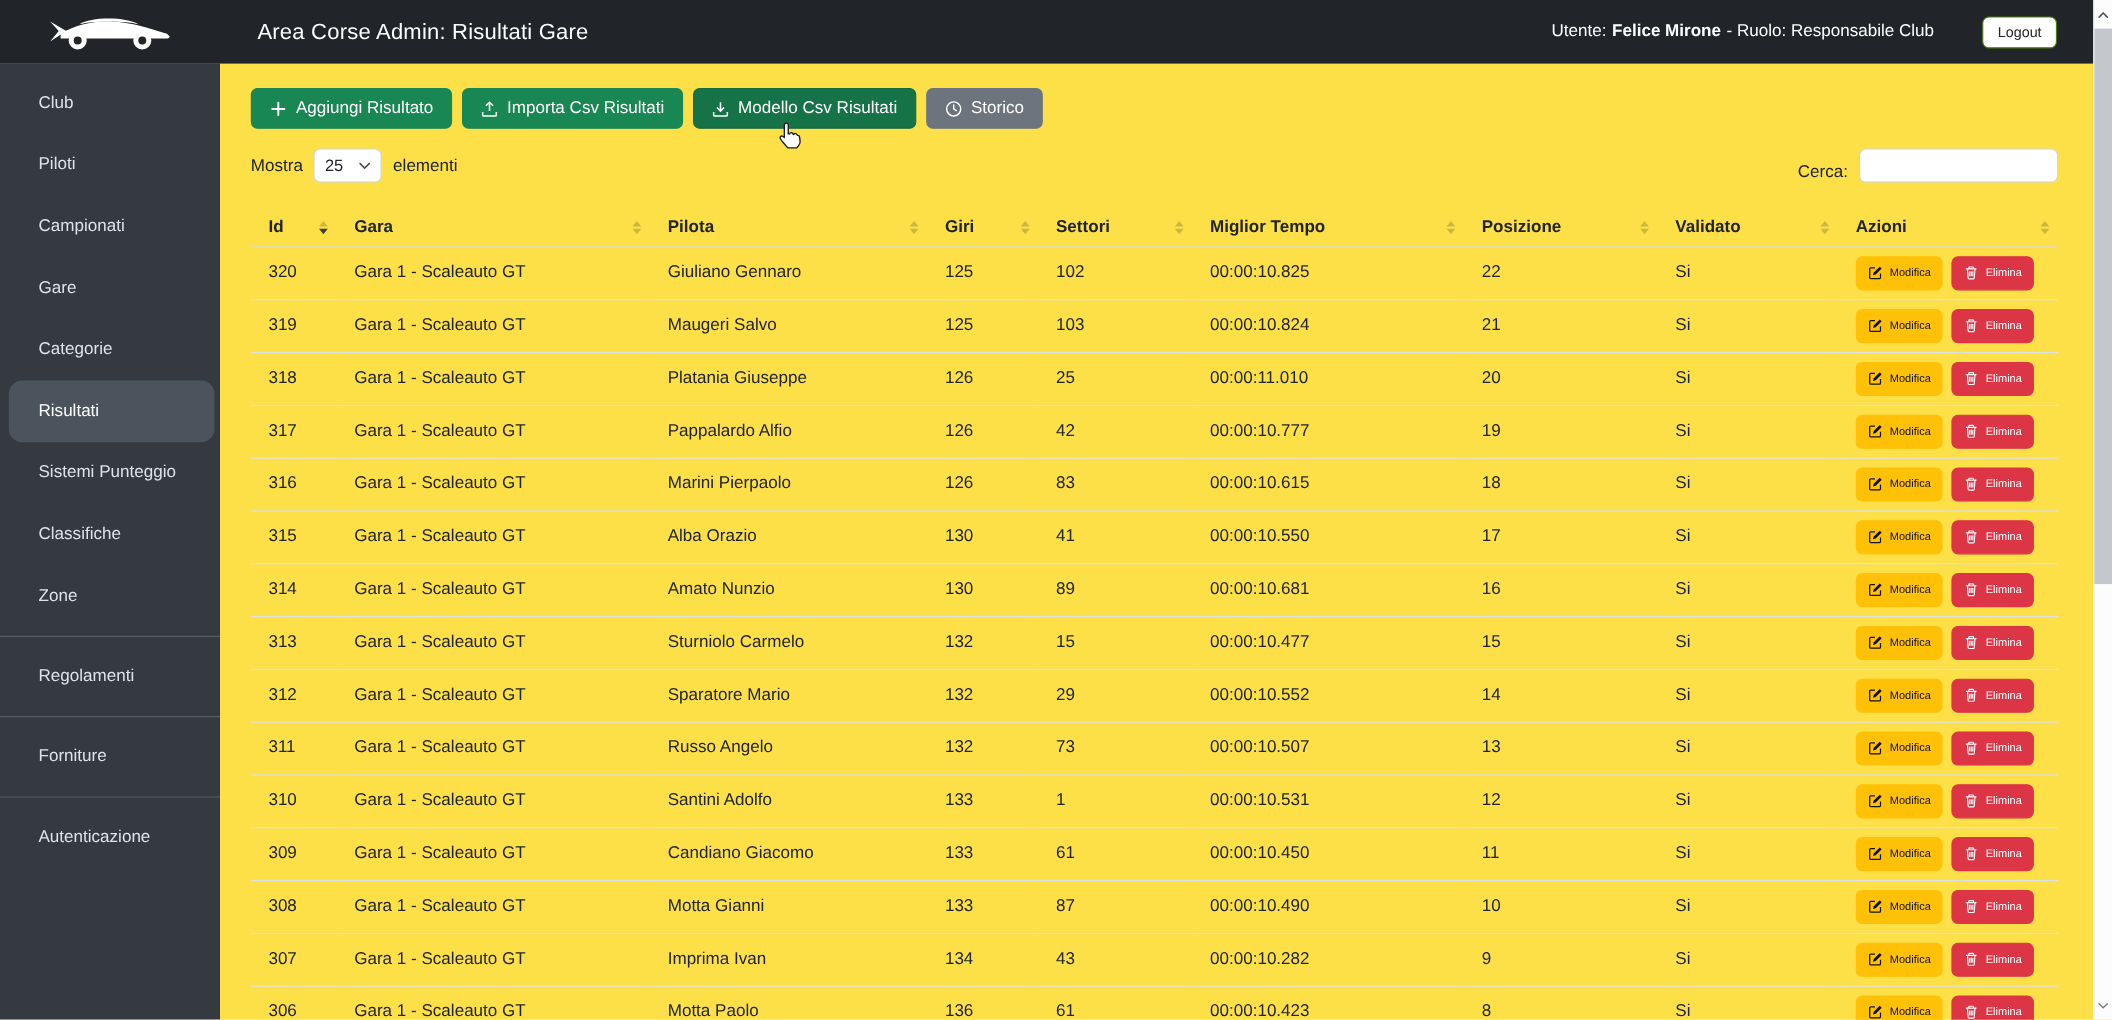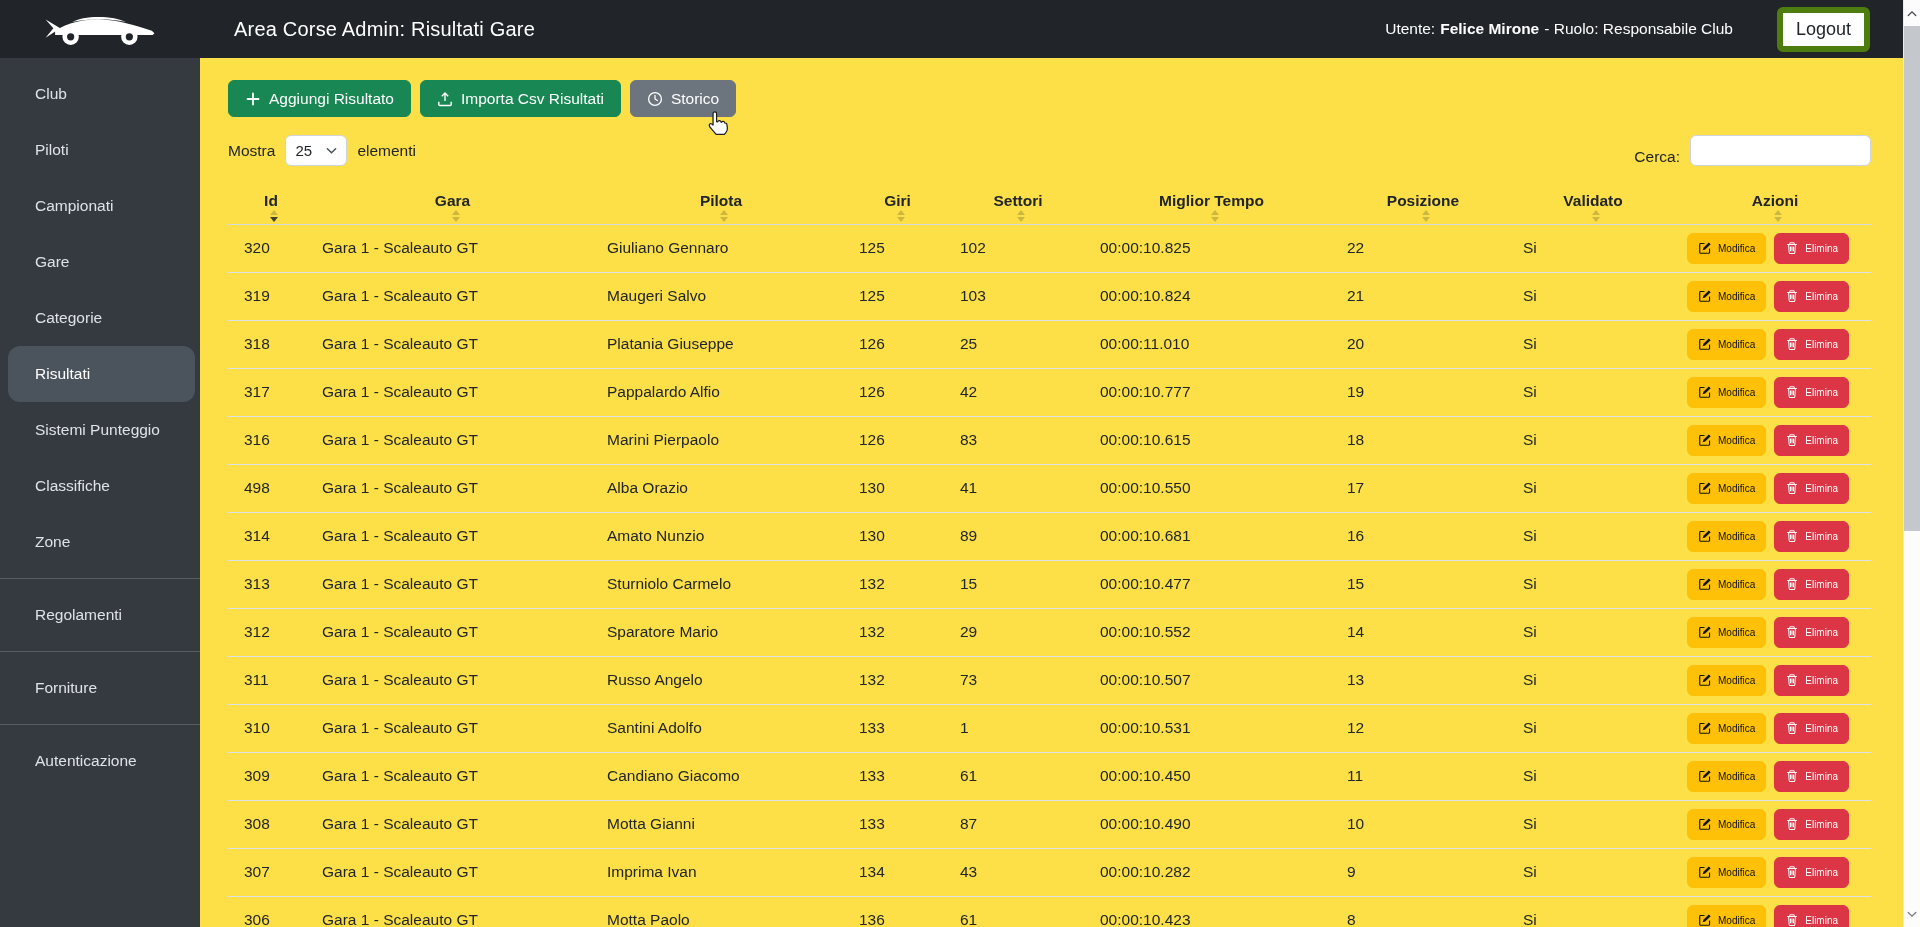--- a/index.html
+++ b/index.html
@@ -17,22 +17,22 @@
     display:flex; align-items:center; flex:0 0 auto;
     padding-right:50px;
     gap:28px;
   }
   .logo-wrap { width:200px; display:flex; justify-content:center; align-items:center; }
   .app-title { font-size:20px; font-weight:400; margin-left:6px; letter-spacing:.2px; }
   .top-spacer { flex:1; }
   .user-info { display:flex; align-items:center; gap:5px; font-size:15.5px; margin-right:16px; white-space:nowrap; }
   .user-info b { font-weight:700; }
   .logout-btn {
-    background:#fff; color:#212529; border:6px solid #4d7c0f; border-radius:6px;
-    font-size:18px; font-family:inherit; padding:6px 13px; cursor:pointer;
+    background:#fff; color:#212529; border:1px solid #4d7c0f; border-radius:6px;
+    font-size:13px; font-family:inherit; padding:6px 13px; cursor:pointer;
   }
 
   
   .page-body { flex:1; display:flex; min-height:0; }
 
   
   .sidebar {
     width:200px; flex:0 0 200px; background:#343a40; color:#dfe3e7;
     padding-top:8px; overflow:hidden;
   }
@@ -73,21 +73,21 @@
     width:181px; height:31px; border:1px solid #ced4da; border-radius:6px;
     background:#fff; font-family:inherit; font-size:15px; padding:0 8px; outline:none;
   }
 
   
   table.results { margin-top:24px; width:1643px; border-collapse:collapse; table-layout:fixed; }
   th {
     padding:0 8px 0 16px; height:34px; border-bottom:1px solid #d7dbdf;
     font-size:15.5px; font-weight:700; color:#212529; text-align:left; cursor:pointer;
   }
-  .th-inner { display:flex; align-items:center; justify-content:space-between;flex-direction:column; }
+  .th-inner { display:flex; align-items:center; justify-content:space-between; }
   .sort { display:inline-flex; flex-direction:column; gap:2px; margin-left:6px; }
   .sort i { display:block; width:0; height:0; border-left:4.5px solid transparent; border-right:4.5px solid transparent; }
   .sort .up { border-bottom:5px solid rgba(33,37,41,.22); }
   .sort .dn { border-top:5px solid rgba(33,37,41,.22); }
   .sort.desc .dn { border-top-color:rgba(33,37,41,.85); }
   td {
     padding:0 8px 0 16px; height:48px; border-bottom:1px solid #dee2e6;
     font-size:15.5px; color:#212529; white-space:nowrap; overflow:hidden;
   }
   .act {
@@ -174,20 +174,29 @@
           </button>
           <button class="btn success">
             <span class="ic">
               <svg viewBox="0 0 16 16" fill="none" stroke="currentColor" stroke-width="1.4">
                 <path d="M1.8 10.8v2.7a1 1 0 0 0 1 1h10.4a1 1 0 0 0 1-1v-2.7"></path>
                 <path d="M8 10V2.2M4.8 5.2L8 2l3.2 3.2"></path>
               </svg>
             </span>
             <span>Importa Csv Risultati</span>
           </button>
+          <button class="btn success-active">
+            <span class="ic">
+              <svg viewBox="0 0 16 16" fill="none" stroke="currentColor" stroke-width="1.4">
+                <path d="M1.8 10.8v2.7a1 1 0 0 0 1 1h10.4a1 1 0 0 0 1-1v-2.7"></path>
+                <path d="M8 2v8M4.8 6.8L8 10l3.2-3.2"></path>
+              </svg>
+            </span>
+            <span>Modello Csv Risultati</span>
+          </button>
           <button class="btn secondary">
             <span class="ic">
               <svg viewBox="0 0 16 16" fill="none" stroke="currentColor" stroke-width="1.3">
                 <circle cx="8" cy="8" r="6.4"></circle>
                 <path d="M8 4.4V8l2.4 1.5" stroke-linecap="round"></path>
               </svg>
             </span>
             <span>Storico</span>
           </button>
         </div>
@@ -399,21 +408,21 @@
                       <path d="M13.2 8.6V13a1 1 0 0 1-1 1H3a1 1 0 0 1-1-1V3.8a1 1 0 0 1 1-1h4.4" fill="none" stroke="currentColor" stroke-width="1.3"></path>
                       <path d="M12.4 1.6l2 2L8.2 9.8l-2.8.8.8-2.8z" fill="currentColor"></path>
                     </svg>
                   </span>Modifica</button><button class="act del"><span class="ic">
                     <svg viewBox="0 0 16 16" fill="none" stroke="currentColor" stroke-width="1.2">
                       <path d="M2.5 4h11M5.5 4V2.8a.8.8 0 0 1 .8-.8h3.4a.8.8 0 0 1 .8.8V4M4.1 4l.7 9.4a1 1 0 0 0 1 .9h4.4a1 1 0 0 0 1-.9L11.9 4M6.3 6.4v5.2M8 6.4v5.2M9.7 6.4v5.2"></path>
                     </svg>
                   </span>Elimina</button></td>
             </tr>
             <tr>
-              <td>498</td>
+              <td>315</td>
               <td>Gara 1 - Scaleauto GT</td>
               <td>Alba Orazio</td>
               <td>130</td>
               <td>41</td>
               <td>00:00:10.550</td>
               <td>17</td>
               <td>Si</td>
               <td><button class="act edit"><span class="ic">
                     <svg viewBox="0 0 16 16">
                       <path d="M13.2 8.6V13a1 1 0 0 1-1 1H3a1 1 0 0 1-1-1V3.8a1 1 0 0 1 1-1h4.4" fill="none" stroke="currentColor" stroke-width="1.3"></path>

